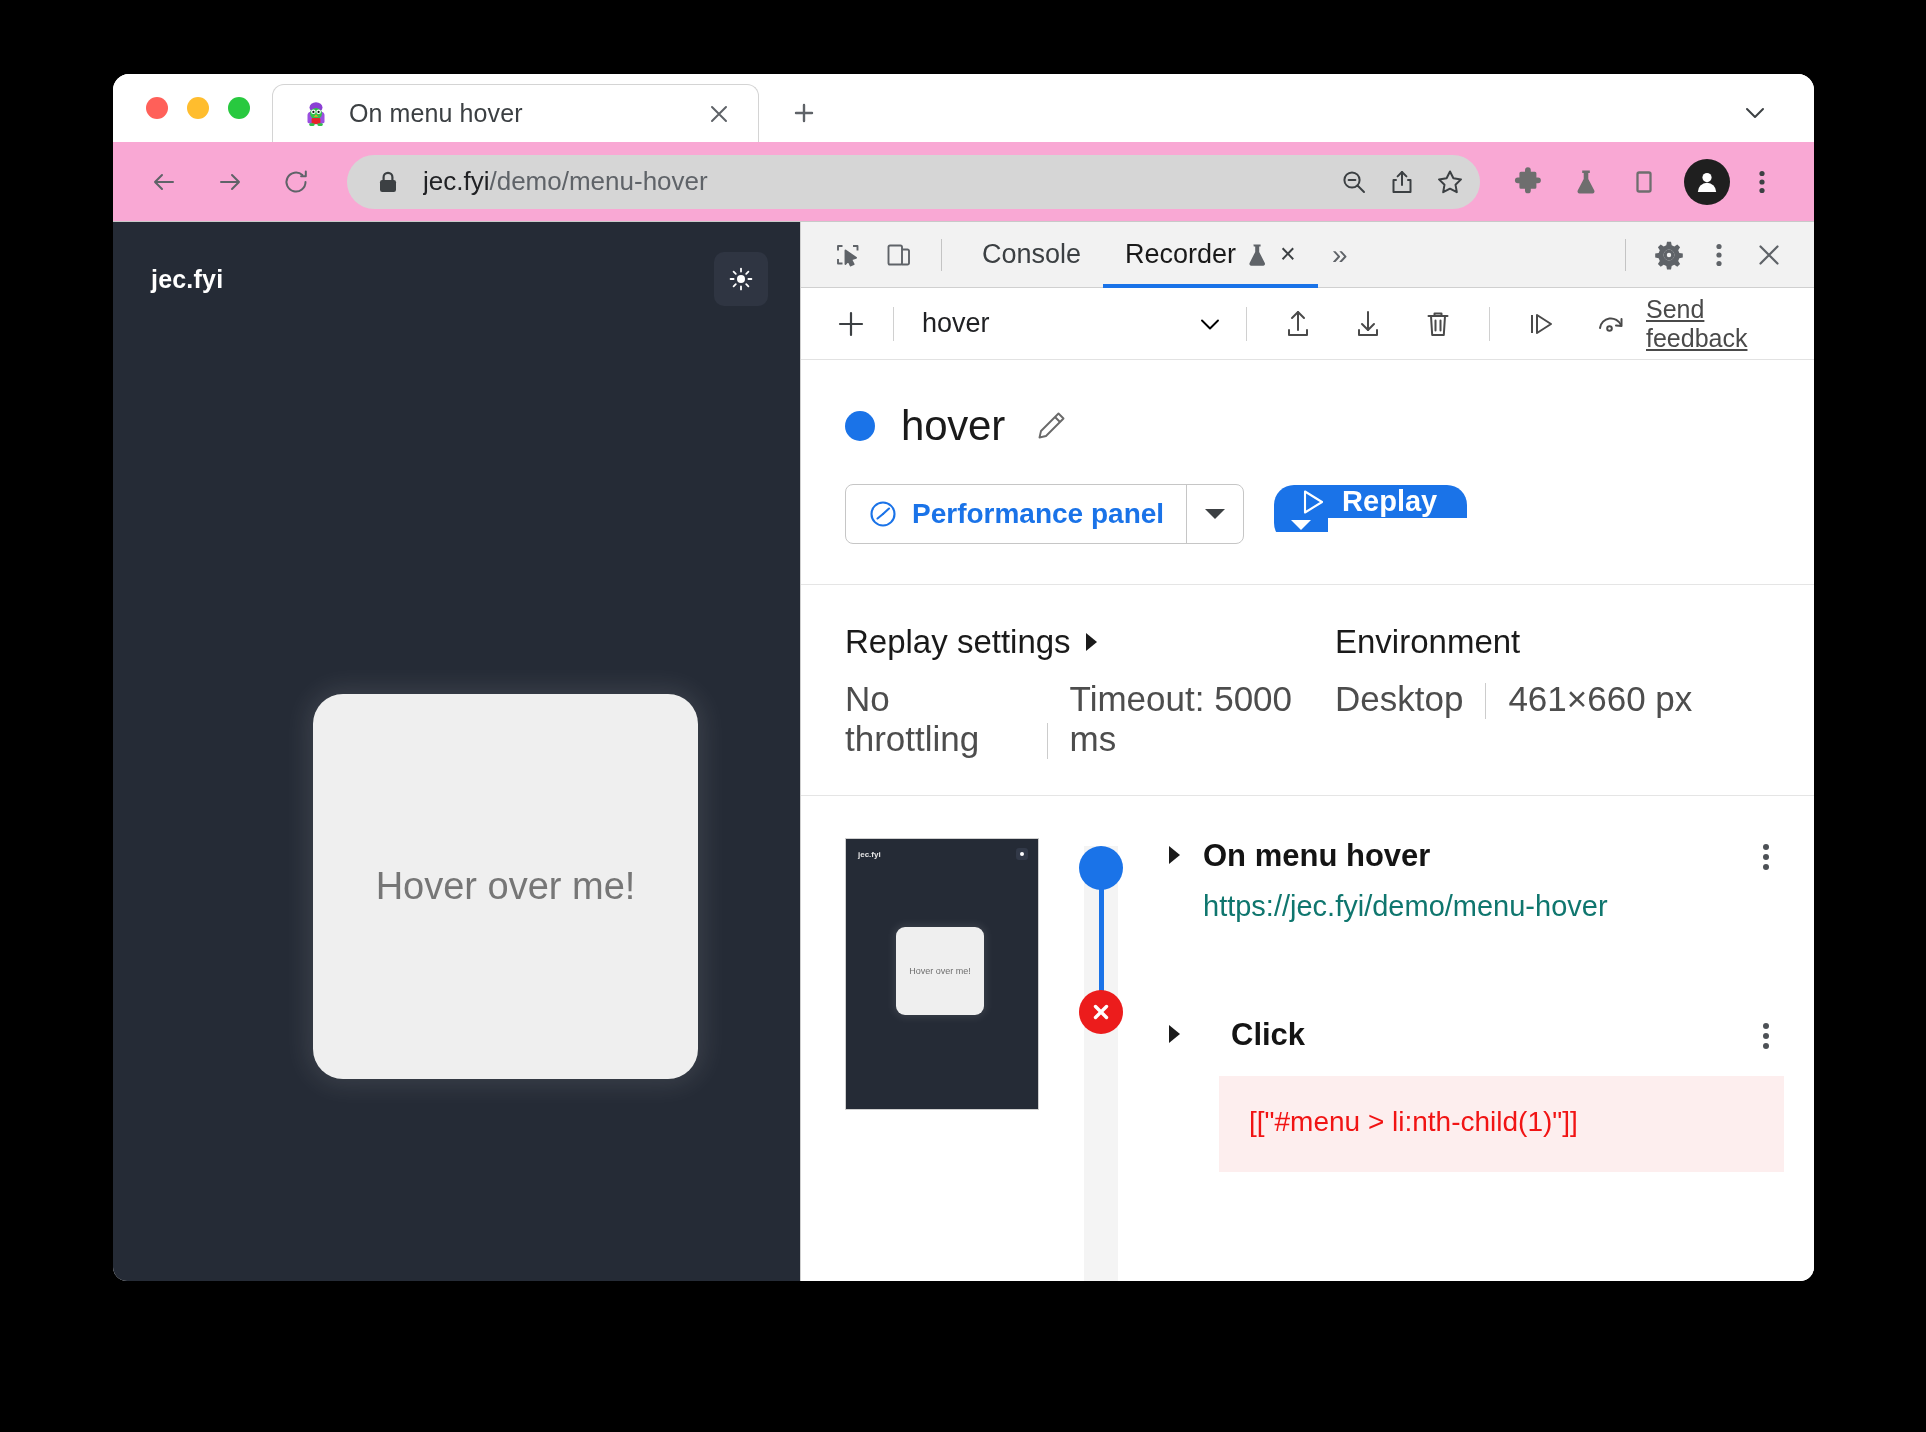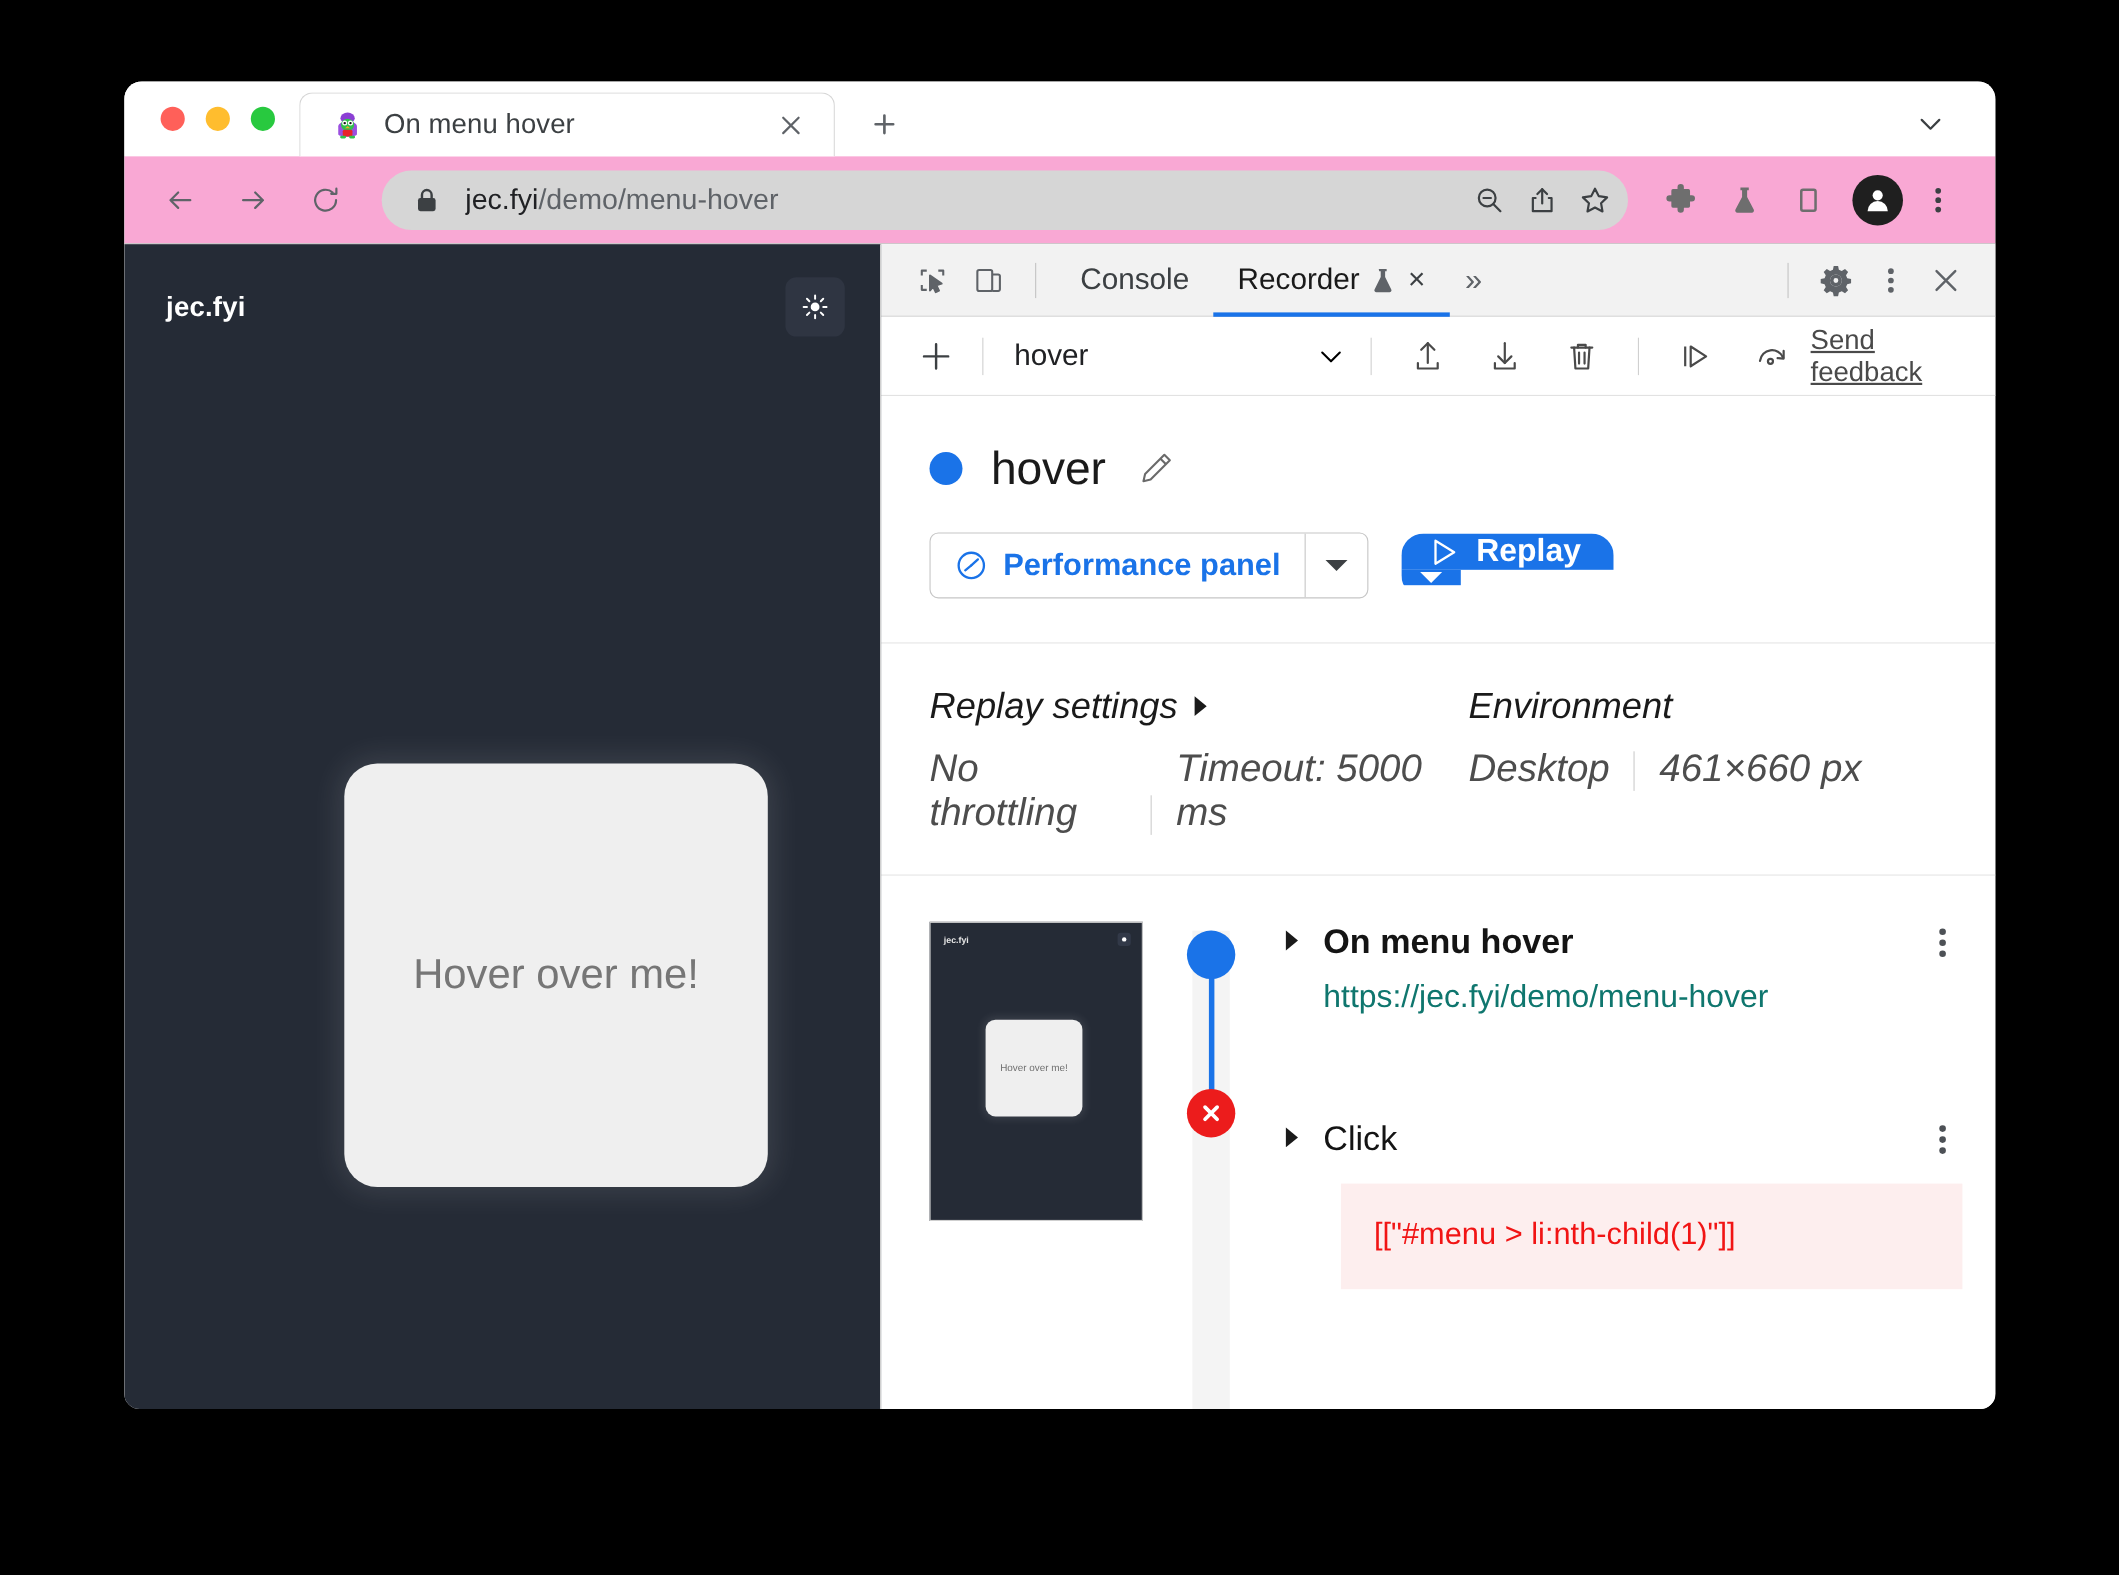--- a/index.html
+++ b/index.html
@@ -437,21 +437,21 @@
     display: flex; align-items: center; justify-content: center;
     color: #ffffff;
   }
 
   
   .settings-strip {
     display: flex;
     padding: 38px 0 36px 44px;
     border-bottom: 1px solid #e5e5e5;
   }
-  .settings-col { flex: 0 0 490px; font-style: italic; }
+  .settings-col { flex: 0 0 490px; }
   .settings-col.env { flex: 1; }
   .settings-head {
     font-size: 33px;
     color: #1a1a1a;
     display: flex;
     align-items: center;
     gap: 12px;
   }
   .settings-sub {
     margin-top: 18px;
@@ -578,21 +578,21 @@
     flex: 1;
     min-width: 0;
     padding-left: 14px;
   }
   .step-title {
     font-size: 31px;
     font-weight: 700;
     color: #141414;
     line-height: 1.15;
   }
-  .step-title.plain { font-weight: 400; }
+  .step-title.plain { font-weight: 700; margin-left: 28px; }
   .step-url {
     font-size: 29px;
     color: #0f766e;
     margin-top: 16px;
   }
   .step-kebab {
     width: 36px;
     flex: 0 0 36px;
     display: flex;
     align-items: flex-start;

